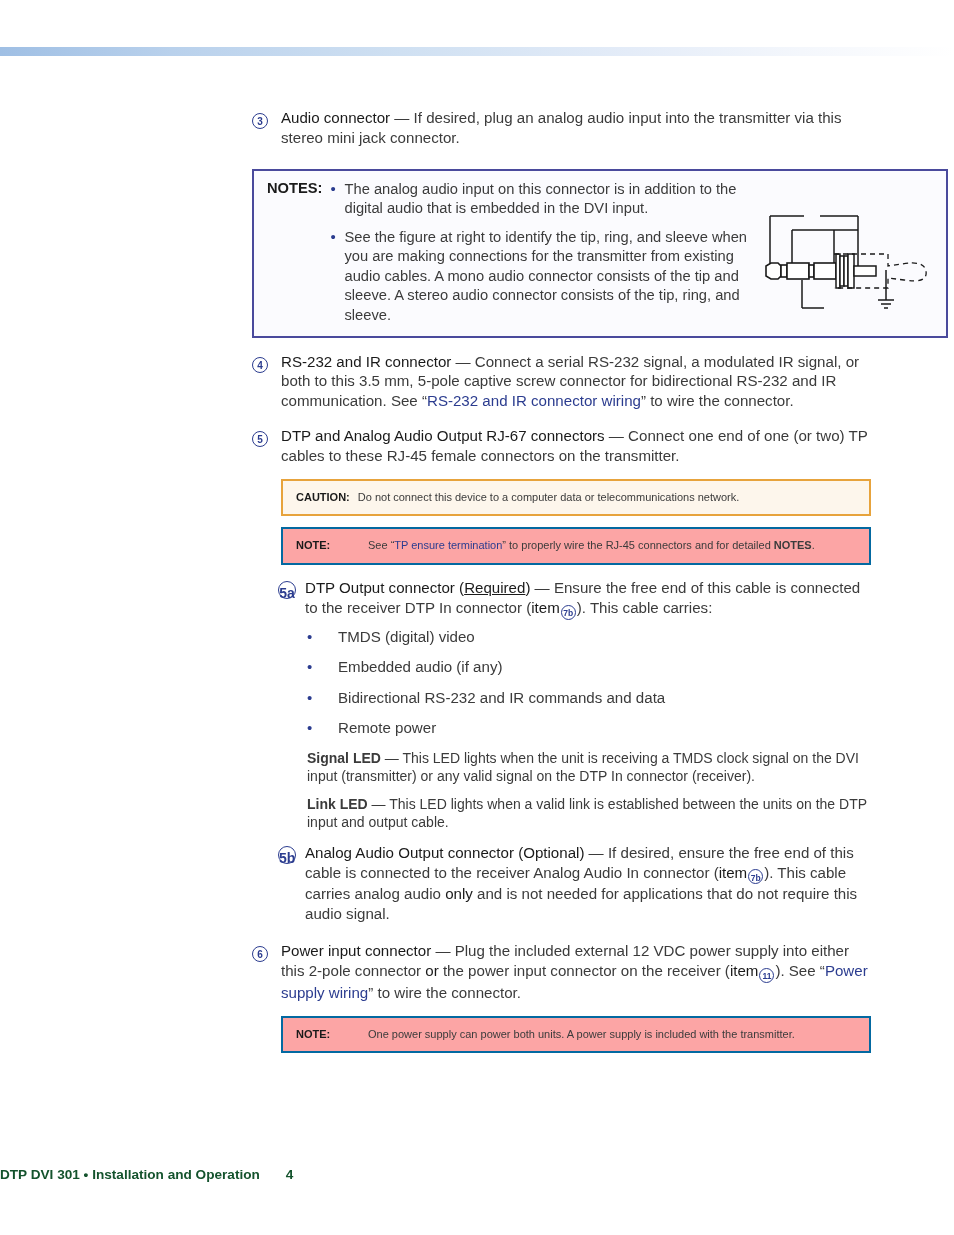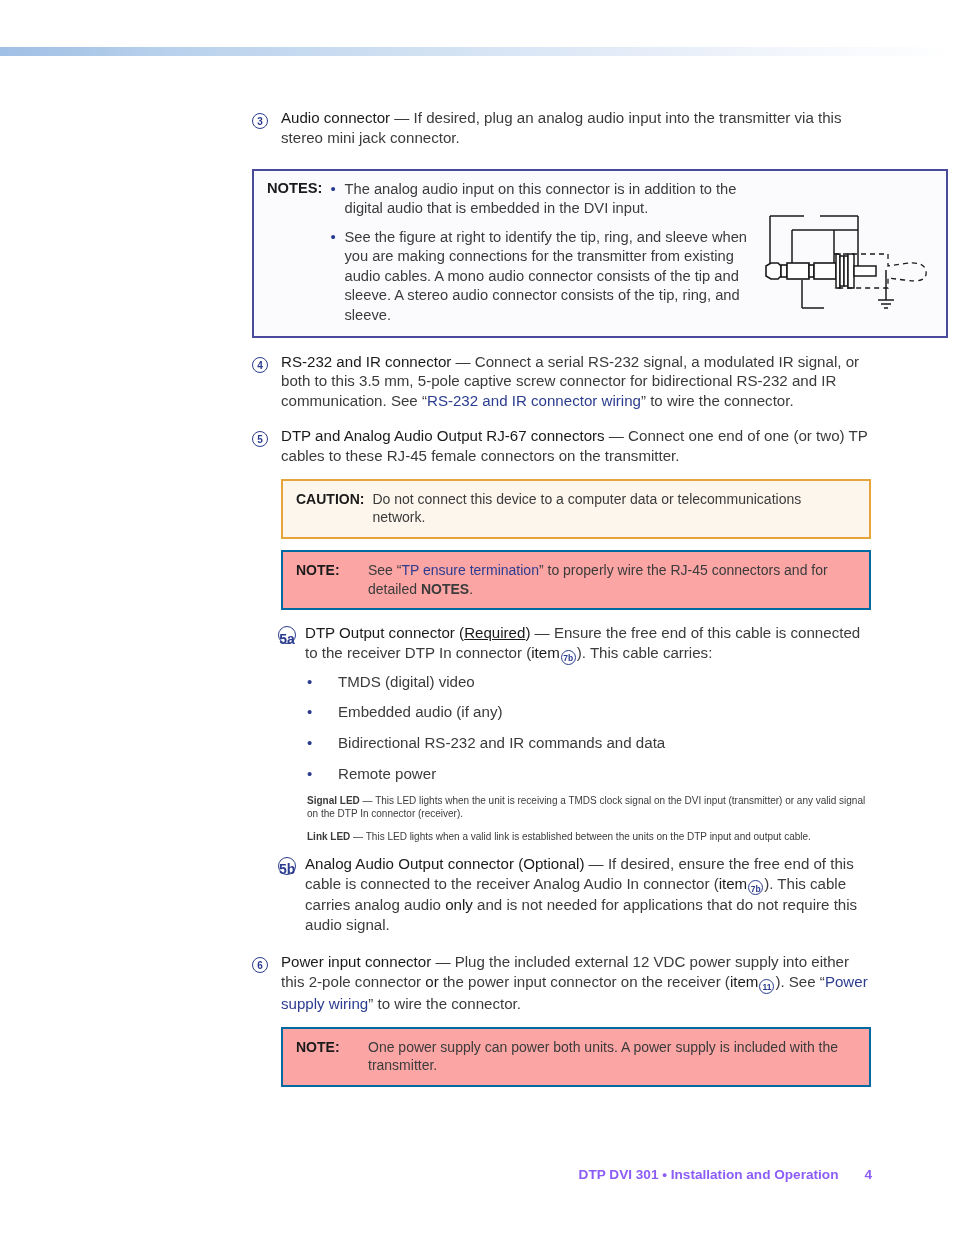--- a/index.html
+++ b/index.html
@@ -90,21 +90,21 @@
   p.para b, .bold { font-weight: normal; color: #1a1a1a; }
   .link { color: #2b3c8f; font-weight: normal; }
   .u { text-decoration: underline; }
   .dash { color: #3b3b3b; }
 
   
   .callout {
     display: flex;
     margin: 11px 0 13px 0;
     padding: 9px 12px 10px 13px;
-    font-size: 14px;
+    font-size: 11px;
     line-height: 1.33;
   }
   .callout .label {
     font-weight: bold;
     color: #1a1a1a;
     flex: 0 0 auto;
     white-space: nowrap;
   }
   .callout .text { color: #3b3b3b; }
 
@@ -182,40 +182,38 @@
   ul.dots li:before {
     content: "\2022";
     position: absolute;
     left: 0;
     color: #2b3c8f;
     font-size: 15px;
   }
   .led-para {
     margin: 0 0 9px 0;
     padding-left: 29px;
-    font-size: 10px;
+    font-size: 14px;
     line-height: 1.315;
     color: #3b3b3b;
   }
 
   .indent-box { padding-left: 29px; }
 
   
   .footer {
     position: absolute;
     left: 0;
     top: 1167px;
     width: 954px;
-    text-align: right;
     padding-right: 82px;
     font-size: 13.6px;
     font-weight: bold;
-    color: #8b5cf6;
+    color: #14532d;
     font-family: "Liberation Sans", sans-serif;
-    padding-left: 24px;
   }
   .footer .pgno { margin-left: 26px; }
 </style>
 </head>
 <body>
 
 <div class="page">
 
   <div class="top-rule"></div>
 

